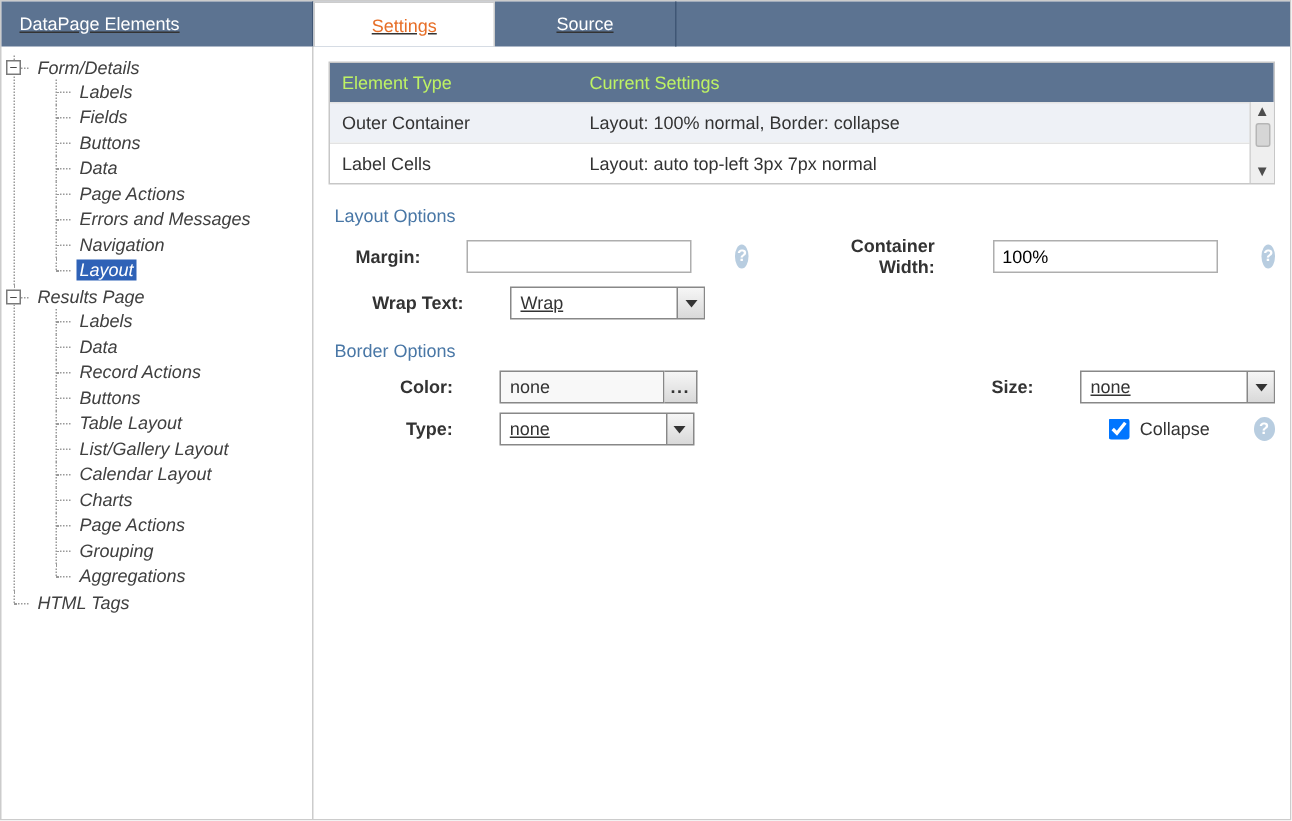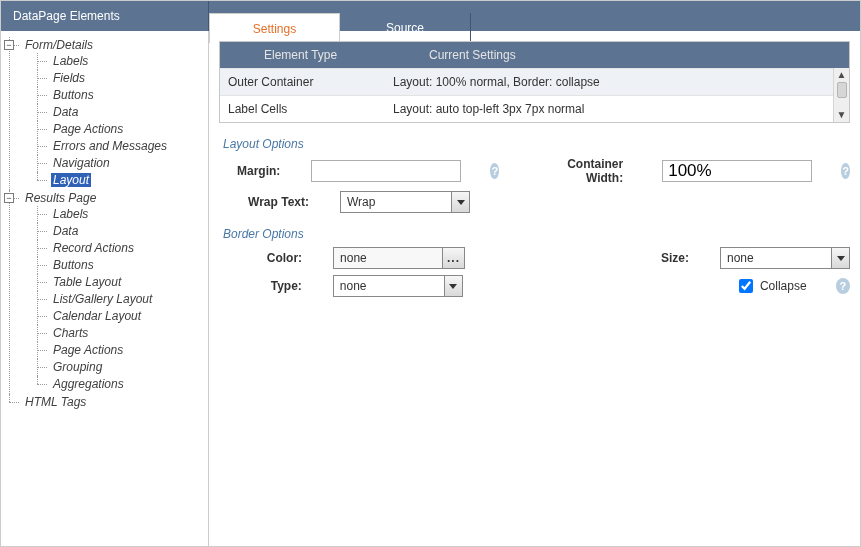--- a/index.html
+++ b/index.html
@@ -1,58 +1,58 @@
 <!DOCTYPE html>
 <html><head>
 <meta charset="utf-8">
 <style>
   * { box-sizing: border-box; }
   html, body { margin:0; padding:0; font-family: Arial, Helvetica, sans-serif; font-size:12px; color:#333; }
   .app { width:861px; height:547px; border:1px solid #ccc; display:flex; flex-direction:column; background:#fff; }
-  .top { display:flex; height:30px; }
+  .top { display:flex; height:30px;text-decoration:underline; }
   .sidebar-header { width:208px; background:#5c7391; color:#fff; display:flex; align-items:center; padding-left:12px; border-right:1px solid #3f5675; }
   .tabs { flex:1; background:#5c7391; display:flex; }
-  .tab { width:131px; display:flex; align-items:center; justify-content:center; color:#fff; cursor:pointer; border-right:1px solid #3f5675; position:relative; top:12px; }
+  .tab { width:121px; display:flex; align-items:center; justify-content:center; color:#fff; cursor:pointer; border-right:1px solid #3f5675; position:relative; top:0; }
   .tab.active { background:#fff; color:#e76f28; border-top:1px solid #ccc; border-left:1px solid #ccc; border-right:1px solid #ccc; }
   .body { flex:1; display:flex; min-height:0; }
   .sidebar { width:208px; border-right:1px solid #ccc; padding:6px 4px; overflow:auto; color:#404040; }
   .tree ul { list-style:none; margin:0; padding:0 0 0 14px; }
   .tree > ul { padding-left:4px; }
   .tree li { position:relative; padding:1px 0 1px 14px; line-height:15px; white-space:nowrap; }
   .tree li::before { content:""; position:absolute; left:0; top:0; height:100%; border-left:1px dotted #9a9a9a; }
   .tree li::after { content:""; position:absolute; left:0; top:8px; width:10px; border-top:1px dotted #9a9a9a; }
   .tree > ul > li:last-child::before { height:8px; }
   .tree ul li:last-child::before { height:8px; }
   .toggle { position:absolute; left:-5px; top:3px; width:10px; height:10px; border:1px solid #7a7a7a; background:#fff; font-size:9px; line-height:8px; text-align:center; cursor:pointer; z-index:2; }
   .node-label { cursor:pointer; padding:0 2px;font-style:italic; }
   .node-label.selected { background:#2f62b7; color:#fff; }
   .content { flex:1; padding:10px 10px 10px 10px; position:relative; overflow:auto; }
   .grid { border:1px solid #c7c7c7; width:100%; position:relative; }
-  .grid-head { display:flex; background:#5c7391; color:#e5e5e5;padding-left:36px; }
+  .grid-head { display:flex; background:#5c7391; color:#bef264; }
   .grid-head .col1, .grid-row .col1 { width:165px; padding:6px 8px; }
   .grid-head .col2, .grid-row .col2 { flex:1; padding:6px 8px; }
   .grid-body { position:relative; }
   .grid-row { display:flex; border-top:1px solid #e3e3e3; }
   .grid-row:nth-child(odd) { background:#eef1f6; }
   .grid-row:nth-child(even) { background:#fff; }
   .grid-scroll { position:absolute; right:0; top:0; bottom:0; width:16px; background:#efefef; border-left:1px solid #d4d4d4; display:flex; flex-direction:column; align-items:center; padding:2px 0; }
   .scroll-arrow { font-size:10px; color:#4d4d4d; line-height:1; cursor:pointer; user-select:none; }
   .scroll-thumb { flex:1; }
   .scroll-thumb-top { width:10px; height:16px; background:#d6d6d6; border:1px solid #b6b6b6; border-radius:2px; margin-top:2px; }
-  .section-title { color:#4977a6; margin:14px 0 6px 4px;font-style:italic; }
+  .section-title { color:#4977a6; margin:14px 0 6px 4px; }
   .form-area { padding-left:18px; }
   .form-row { display:flex; align-items:center; margin:6px 0;gap:23px; }
   .lbl { display:inline-block; text-align:right; padding-right:8px; font-weight:bold; color:#333; }
   .lbl.w1 { width:80px; }
   .lbl.w2 { width:130px; }
-  input.txt { height:22px; border:1px solid #aeaeae; padding:2px 5px; font-size:17px; }
+  input.txt { height:22px; border:1px solid #aeaeae; padding:2px 5px; font-size:12px; }
   .txt.w150 { width:150px; }
   .help { width:16px; height:16px; border-radius:50%; background:#b8cde0; color:#fff; display:inline-flex; align-items:center; justify-content:center; font-size:11px; font-weight:bold; margin-left:6px; cursor:pointer; }
   .select { display:inline-flex; align-items:stretch; height:22px; border:1px solid #888; background:#fff; }
-  .select .sel-val { padding:3px 6px; min-width:110px; }
+  .select .sel-val { padding:3px 6px; min-width:110px;text-decoration:underline; }
   .select .sel-btn { width:18px; border-left:1px solid #888; background:linear-gradient(#f6f6f6,#d9d9d9); display:flex; align-items:center; justify-content:center; cursor:pointer; }
   .sel-btn::after { content:""; border-left:4px solid transparent; border-right:4px solid transparent; border-top:5px solid #333; }
   .colorbox { display:inline-flex; align-items:stretch; height:22px; }
   .colorbox .cval { border:1px solid #888; padding:3px 6px; min-width:110px; background:#f8f8f8; }
   .colorbox .cbtn { width:22px; border:1px solid #888; border-left:none; background:linear-gradient(#f6f6f6,#d9d9d9); display:flex; align-items:center; justify-content:center; cursor:pointer; font-weight:bold; letter-spacing:1px; }
   .chk { display:inline-flex; align-items:center; gap:4px; }
   .chk input { width:14px; height:14px; }
   .spacer { width:40px; }
 </style>
 </head>

